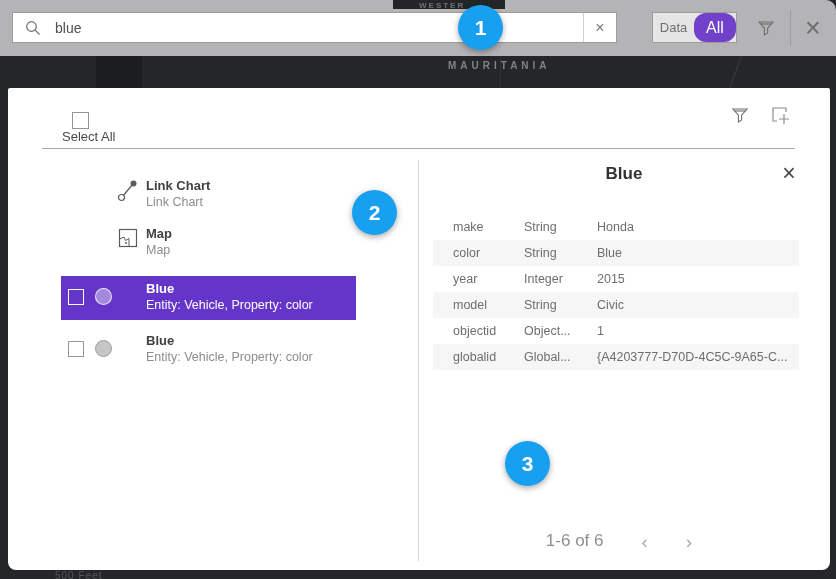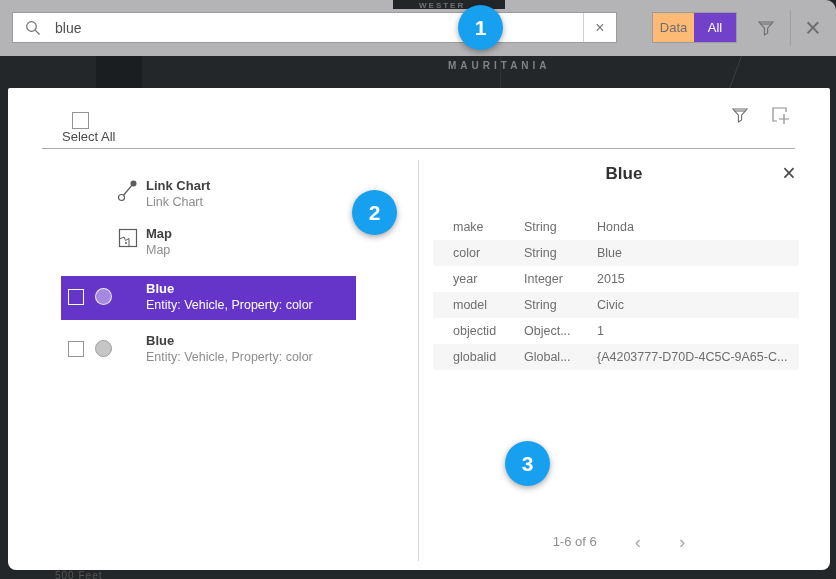--- a/index.html
+++ b/index.html
@@ -14,23 +14,23 @@
   .map-notch { position:absolute; left:393px; top:0; width:112px; height:9px; background:#232629; overflow:hidden; z-index:5; }
   .map-notch span { display:block; margin:1px 0 6px 26px; font-size:8px; font-weight:bold; letter-spacing:2px; color:#6f6f6f; line-height:9px; }
   .map-scale { position:absolute; left:55px; top:570px; font-size:10px; color:#555; letter-spacing:1px; }
 
   
   .topbar { position:absolute; left:0; top:0; width:836px; height:56px; background:#b4b3b5; border-top-right-radius:10px; z-index:4; }
   .search-box { position:absolute; left:12px; top:12px; width:605px; height:31px; background:#fff; border:1px solid #9c9c9c; display:flex; align-items:center; }
   .search-box svg { margin-left:12px; flex:0 0 auto; }
   .search-input { flex:1; height:100%; border:0; outline:none; padding-left:14px; font-size:14px; color:#4f4f4f; font-family:"Liberation Sans", sans-serif; background:transparent; }
   .clear-btn { width:33px; height:100%; border-left:1px solid #cfcfcf; display:flex; align-items:center; justify-content:center; color:#7a7a7a; font-size:16px; cursor:pointer; }
-  .scope-toggle { position:absolute; left:652px; top:12px; width:85px; height:31px; background:#fdba74; border:1px solid #9c9c9c; display:flex; }
+  .scope-toggle { position:absolute; left:652px; top:12px; width:85px; height:31px; background:#e5e5e5; border:1px solid #9c9c9c; display:flex; }
   .scope-data { flex:1; display:flex; align-items:center; justify-content:center; font-size:13px; color:#6e6e6e; cursor:pointer; }
-  .scope-all { width:42px; display:flex; align-items:center; justify-content:center; font-size:13px; color:#fff; background:#7141c9; cursor:pointer; }
+  .scope-all { width:42px; display:flex; align-items:center; justify-content:center; font-size:16px; color:#fff; background:#7141c9; cursor:pointer;border-radius:12px; }
   .topbar-filter { position:absolute; left:756px; top:18px; cursor:pointer; }
   .topbar-vdiv { position:absolute; left:790px; top:10px; width:1px; height:36px; background:#9e9e9e; }
   .topbar-close { position:absolute; left:796px; top:8px; width:34px; height:40px; display:flex; align-items:center; justify-content:center; font-size:27px; font-weight:300; color:#6e6e6e; cursor:pointer; line-height:1; }
 
   
   .panel { position:absolute; left:8px; top:88px; width:822px; height:482px; background:#fff; border-radius:2px 2px 8px 8px; z-index:3; }
   .select-all-row { position:absolute; left:37px; top:24px; display:flex; align-items:center; cursor:pointer;flex-direction:column; }
   .cb { width:17px; height:17px; border:1px solid #949494; background:#fff; }
   .select-all-row span { margin-left:17px; font-size:13px; color:#4a4a4a; }
   .panel-filter { position:absolute; left:722px; top:17px; cursor:pointer; }
@@ -56,21 +56,21 @@
   .app-icon { position:absolute; left:56px; top:2px; }
 
   
   .detail-title { position:absolute; left:411px; top:76px; width:410px; text-align:center; font-size:17px; font-weight:bold; color:#323232; }
   .detail-close { position:absolute; left:766px; top:70px; width:30px; height:30px; display:flex; align-items:center; justify-content:center; font-size:23px; font-weight:300; color:#4a4a4a; cursor:pointer; }
   .dtable { position:absolute; left:425px; top:126px; width:366px; }
   .trow { display:grid; grid-template-columns:71px 73px auto; padding-left:20px; height:26px; line-height:26px; font-size:12.5px; color:#6e6e6e; white-space:nowrap; overflow:hidden; }
   .thead { color:#4c4c4c; border-bottom:1px solid #d7d7d7; }
   .tbody .trow:nth-child(even) { background:#f6f6f6; }
   .pager { position:absolute; left:411px; top:438px; width:400px; height:30px; display:flex; align-items:center; justify-content:center; }
-  .pager-label { font-size:13px; color:#8f8f8f; }
+  .pager-label { font-size:17px; color:#8f8f8f; }
   .pager-btn { margin-left:38px; font-size:19px; color:#aaaaaa; cursor:pointer; line-height:1; }
 
   
   .callout { position:absolute; width:45px; height:45px; border-radius:50%; background:#18a0f0; color:#fff; font-size:21px; font-weight:bold; display:flex; align-items:center; justify-content:center; box-shadow:0 2px 6px rgba(0,0,0,0.35); z-index:6; }
   .callout-1 { left:458px; top:5px; }
   .callout-2 { left:352px; top:190px; }
   .callout-3 { left:505px; top:441px; }
 </style>
 </head>
 <body>

